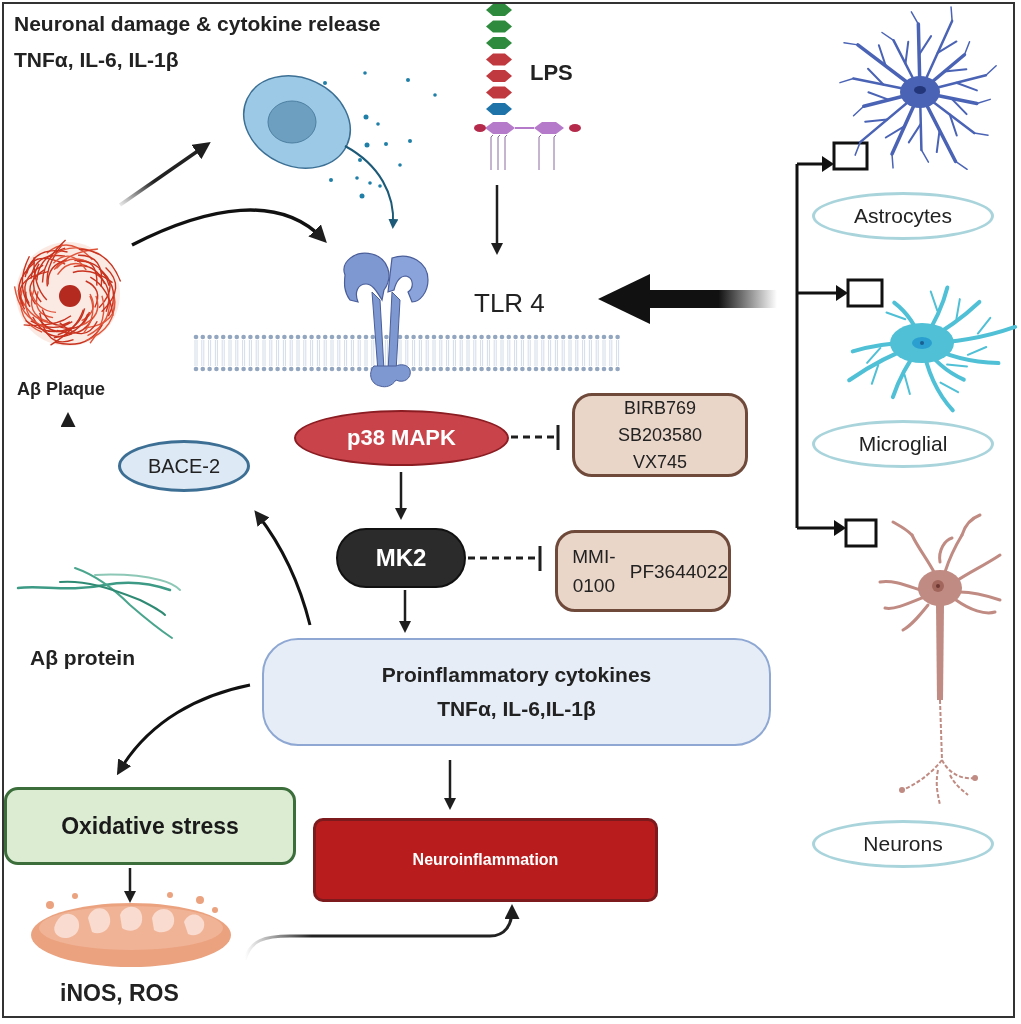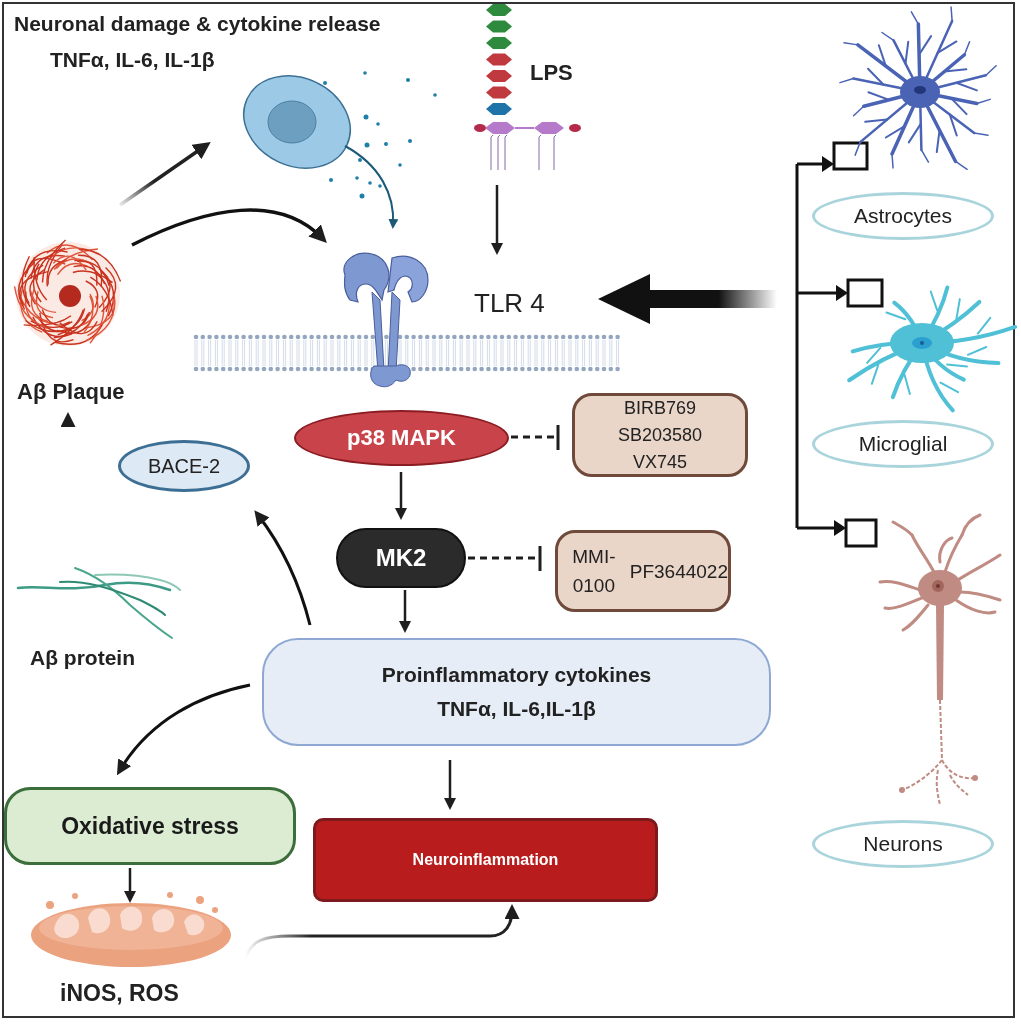--- a/index.html
+++ b/index.html
@@ -1,35 +1,35 @@
 <!DOCTYPE html>
 <html><head>
 <meta charset="utf-8">
 <style>
   html, body { margin:0; padding:0; background:#fff; }
   body { width:1021px; height:1024px; position:relative; overflow:hidden; font-family:"Liberation Sans", sans-serif; }
   #frame { position:absolute; left:2px; top:2px; width:1013px; height:1016px; border:2px solid #333; box-sizing:border-box; background:#fff; }
   svg#art { position:absolute; left:0; top:0; }
   .lbl { position:absolute; white-space:nowrap; color:#1a1a1a; }
   .title1 { left:14px; top:12px; font-size:21px; font-weight:bold; color:#222; }
-  .title2 { left:14px; top:48px; font-size:21px; font-weight:bold; color:#222;margin-left:36px; }
+  .title2 { left:14px; top:48px; font-size:21px; font-weight:bold; color:#222; }
   .lps { left:530px; top:60px; font-size:22px; font-weight:bold; color:#222; }
   .tlr { left:474px; top:288px; font-size:26px; color:#222; }
-  .plaque { left:17px; top:379px; font-size:22px; font-weight:bold; color:#222; }
+  .plaque { left:17px; top:379px; font-size:18px; font-weight:bold; color:#222; }
   .abprot { left:30px; top:646px; font-size:21px; font-weight:bold; color:#222; }
   .inos { left:60px; top:980px; font-size:23px; font-weight:bold; color:#222; }
 
   .node { position:absolute; display:flex; align-items:center; justify-content:center; text-align:center; box-sizing:border-box; }
   .p38 { left:294px; top:410px; width:215px; height:56px; border-radius:50%; background:#c8434a; border:2px solid #8a1c22; color:#fff; font-size:22px; font-weight:bold; }
   .mk2 { left:336px; top:528px; width:130px; height:60px; border-radius:30px; background:#2b2b2b; border:2px solid #111; color:#fff; font-size:24px; font-weight:bold; }
   .inh1 { left:572px; top:393px; width:176px; height:84px; border-radius:20px; background:#ead6c9; border:3px solid #6f4a3b; color:#222; font-size:18px; line-height:27px; flex-direction:column; }
   .inh2 { left:555px; top:530px; width:176px; height:82px; border-radius:20px; background:#ead6c9; border:3px solid #6f4a3b; color:#222; font-size:19px; line-height:29px; flex-direction:row; }
   .bace { left:118px; top:440px; width:132px; height:52px; border-radius:50%; background:#dde9f4; border:3px solid #3d6f95; color:#222; font-size:20px; }
   .cyto { left:262px; top:638px; width:509px; height:108px; border-radius:36px; background:#e6edf7; border:2px solid #8ea8d3; color:#222; font-size:21px; font-weight:bold; line-height:34px; flex-direction:column; }
-  .oxi { left:4px; top:787px; width:292px; height:78px; border-radius:26px; background:#dbecd3; border:3px solid #3b6e3a; color:#1a1a1a; font-size:23px; font-weight:bold; }
+  .oxi { left:4px; top:787px; width:292px; height:78px; border-radius:14px; background:#dbecd3; border:3px solid #3b6e3a; color:#1a1a1a; font-size:23px; font-weight:bold; }
   .neuro { left:313px; top:818px; width:345px; height:84px; border-radius:10px; background:#b91c1c; border:3px solid #7c1a1e; color:#fff; font-size:16px; font-weight:bold; }
   .cellpill { position:absolute; width:182px; height:48px; border-radius:50%; border:3px solid #a9d4dc; background:#fff; display:flex; align-items:center; justify-content:center; font-size:21px; color:#222; box-sizing:border-box; }
   .astro { left:812px; top:192px; }
   .micro { left:812px; top:420px; }
   .neurons { left:812px; top:820px; }
 </style>
 </head>
 <body>
 
 <div id="frame"></div>

